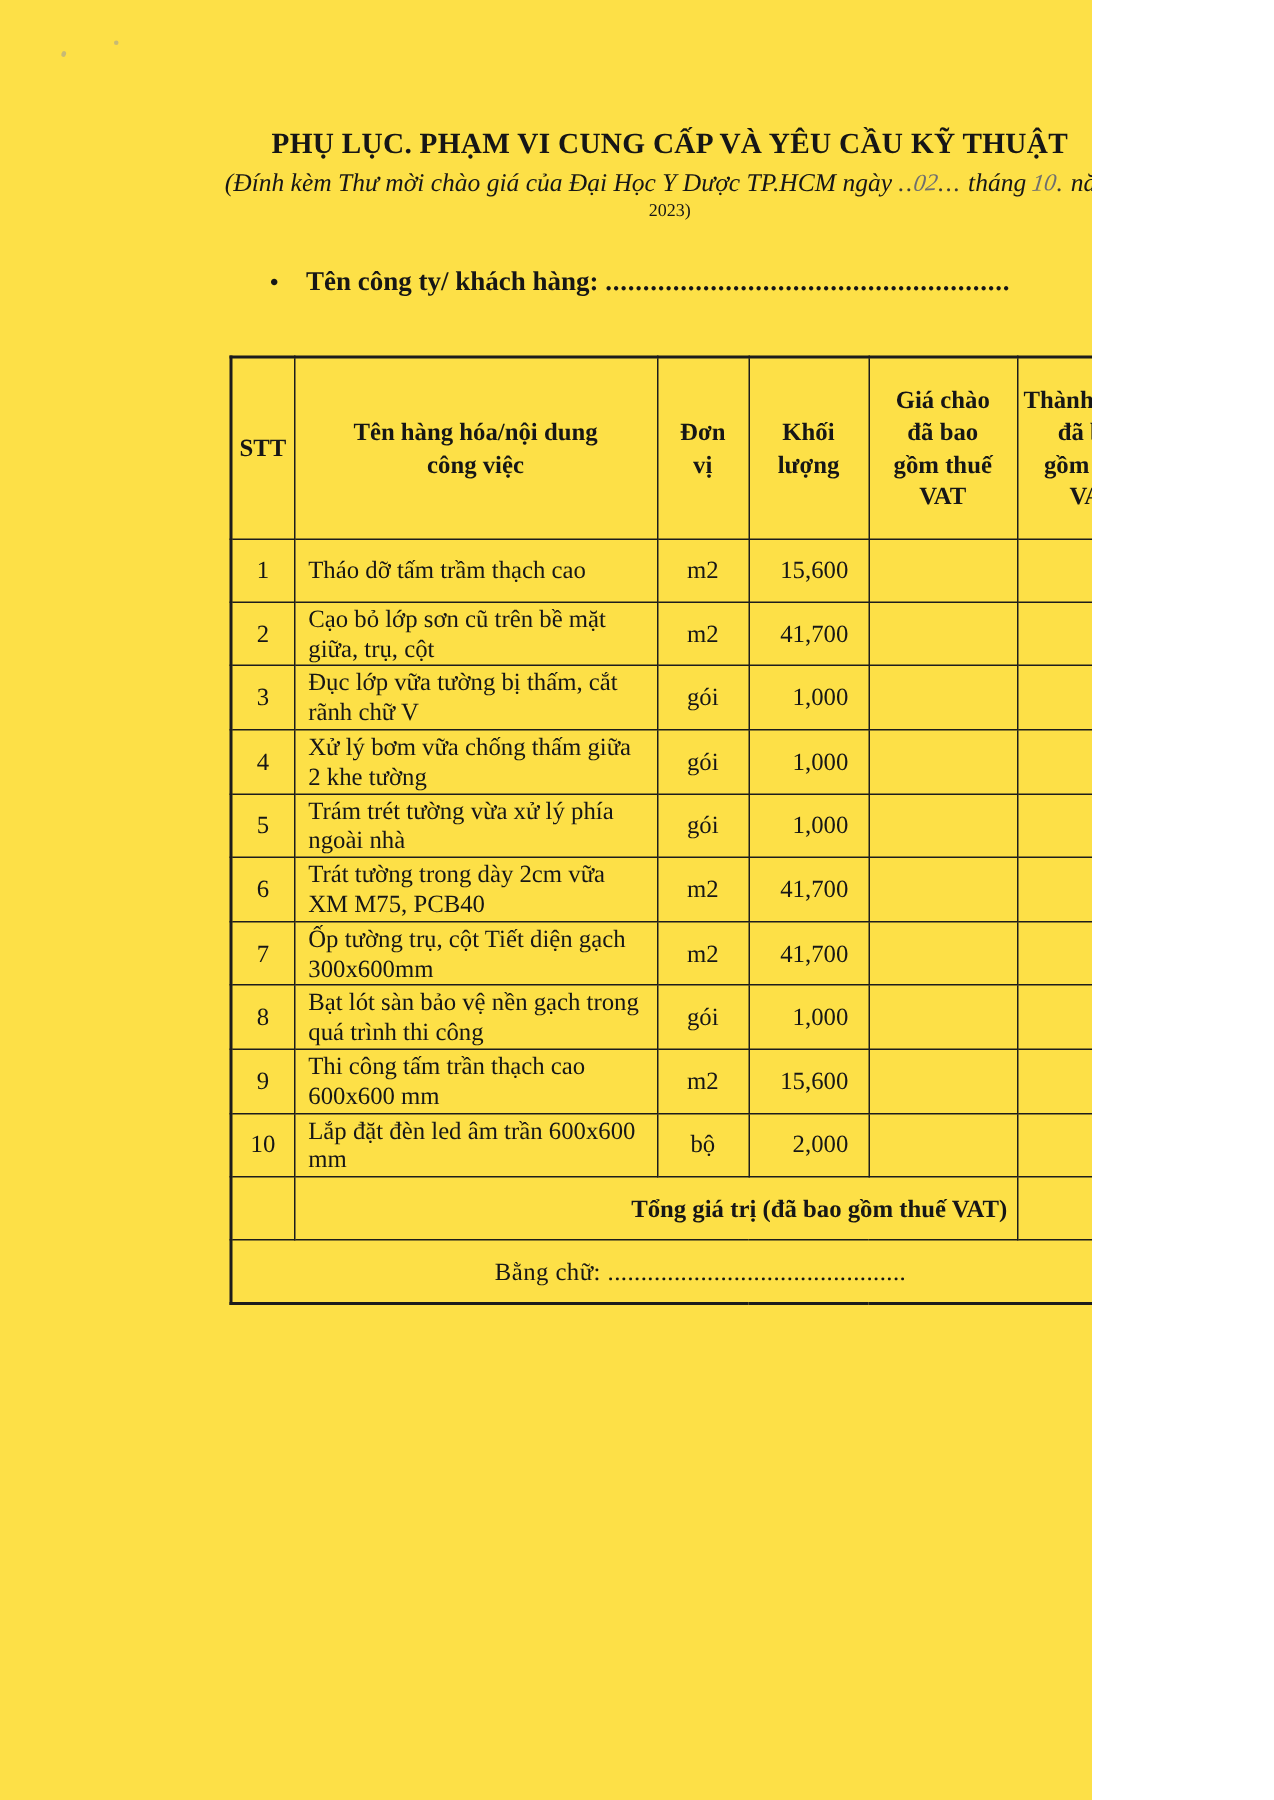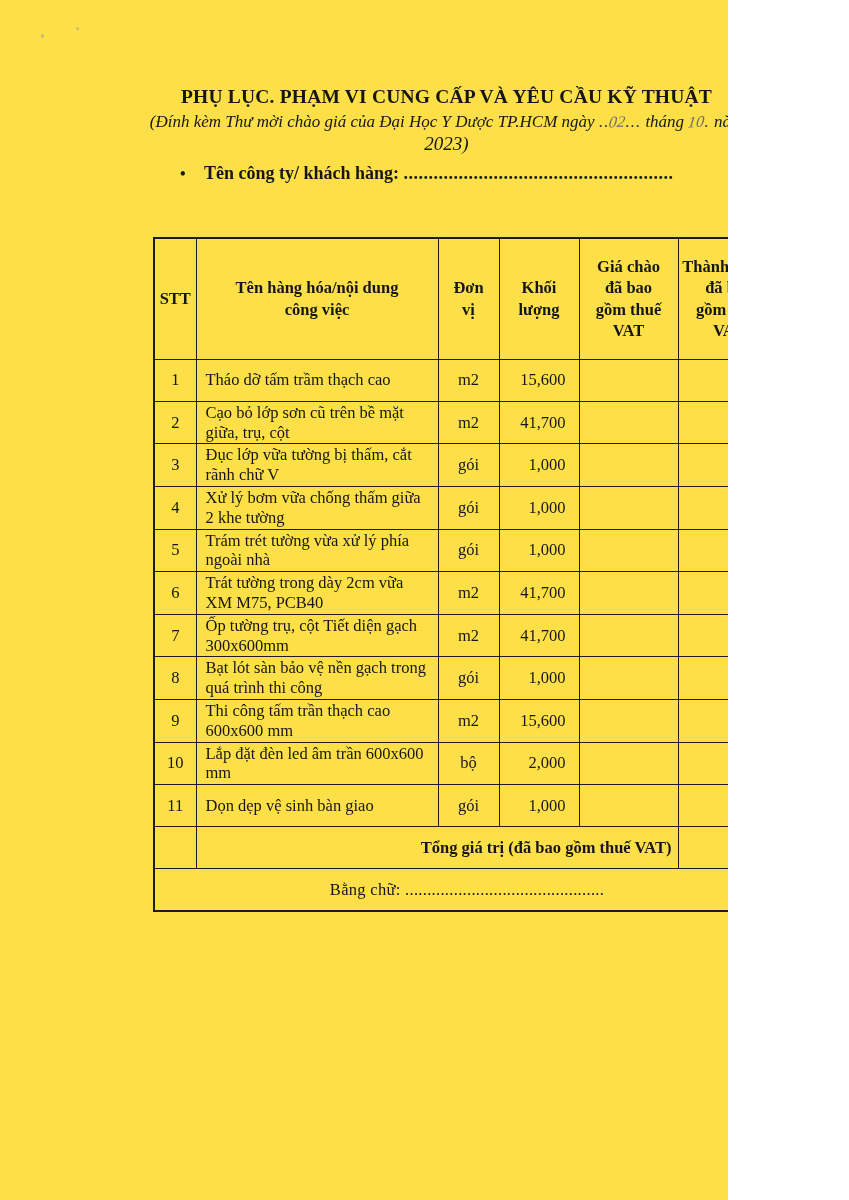--- a/index.html
+++ b/index.html
@@ -25,24 +25,24 @@
     white-space:nowrap;
   }
   .subtitle{
     margin-top:4px;font-style:italic;font-size:17px;white-space:nowrap;
   }
   .subtitle .dots{letter-spacing:1px;color:#3a3a3a;}
   .hw{
     display:inline-block;color:#6f6f6f;font-style:italic;
     transform:skewX(-10deg) rotate(-3deg);font-size:16px;
   }
-  .subtitle-line2{font-style:italic;font-size:19px;margin-top:1px;}
+  .subtitle-line2{font-size:12px;margin-top:1px;}
 
   .company-line{
-    position:absolute;left:180px;top:163px;
+    position:absolute;left:180px;top:177px;
     font-size:18px;font-weight:bold;white-space:nowrap;
   }
   .company-line .bullet{display:inline-block;width:24px;font-size:16px;}
   .company-line .dots{letter-spacing:.5px;}
 
   table.quote-table{
     position:absolute;left:153px;top:237px;width:626px;
     border-collapse:collapse;table-layout:fixed;
     border:2px solid #1c1c1c;
   }
@@ -185,28 +185,20 @@
         <td></td>
       </tr>
       <tr>
         <td class="c-stt">10</td>
         <td class="c-desc">Lắp đặt đèn led âm trần 600x600 mm</td>
         <td class="c-unit">bộ</td>
         <td class="c-qty">2,000</td>
         <td></td>
         <td></td>
       </tr>
-      <tr>
-        <td class="c-stt">11</td>
-        <td class="c-desc">Dọn dẹp vệ sinh bàn giao</td>
-        <td class="c-unit">gói</td>
-        <td class="c-qty">1,000</td>
-        <td></td>
-        <td></td>
-      </tr>
       <tr class="total-row">
         <td></td>
         <td class="total-label" colspan="4">Tổng giá trị (đã bao gồm thuế VAT)</td>
         <td></td>
       </tr>
       <tr class="words-row">
         <td class="words-cell" colspan="6"><span>Bằng chữ:</span> <span class="dots">.............................................</span></td>
       </tr>
     </tbody>
   </table>

